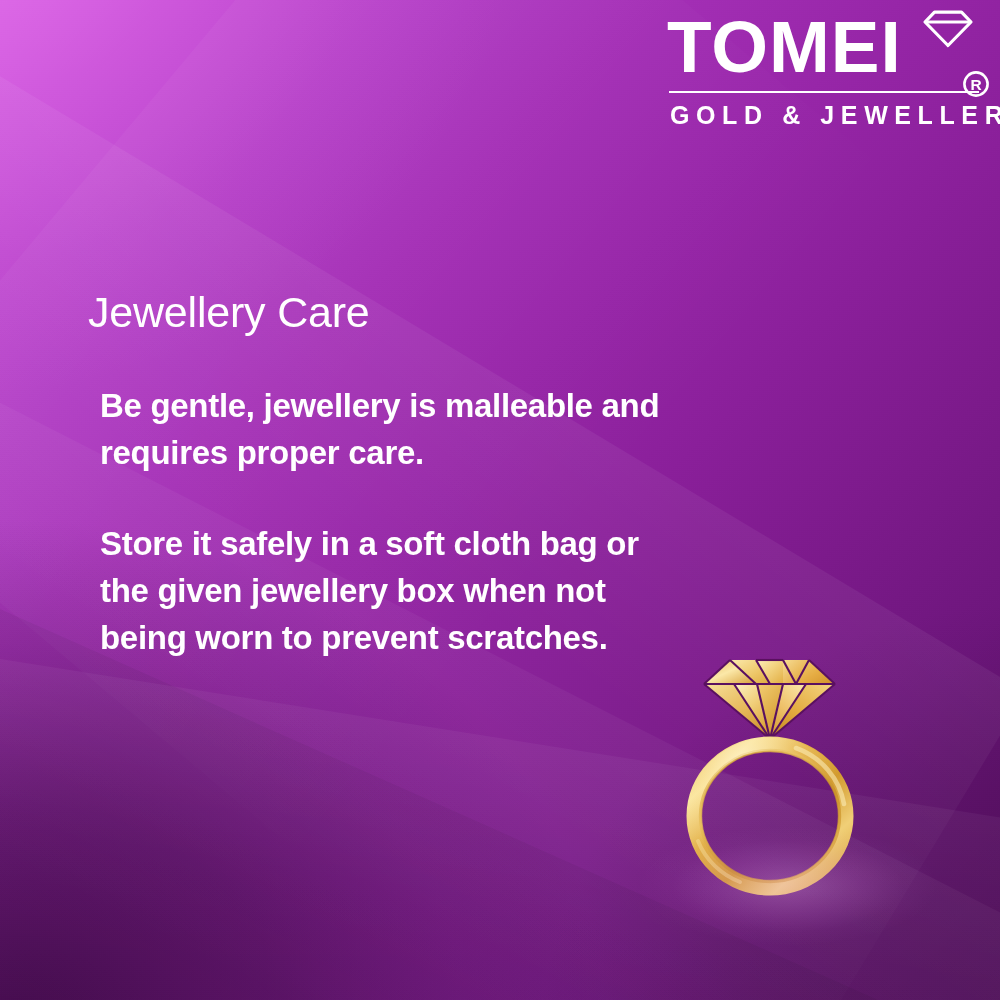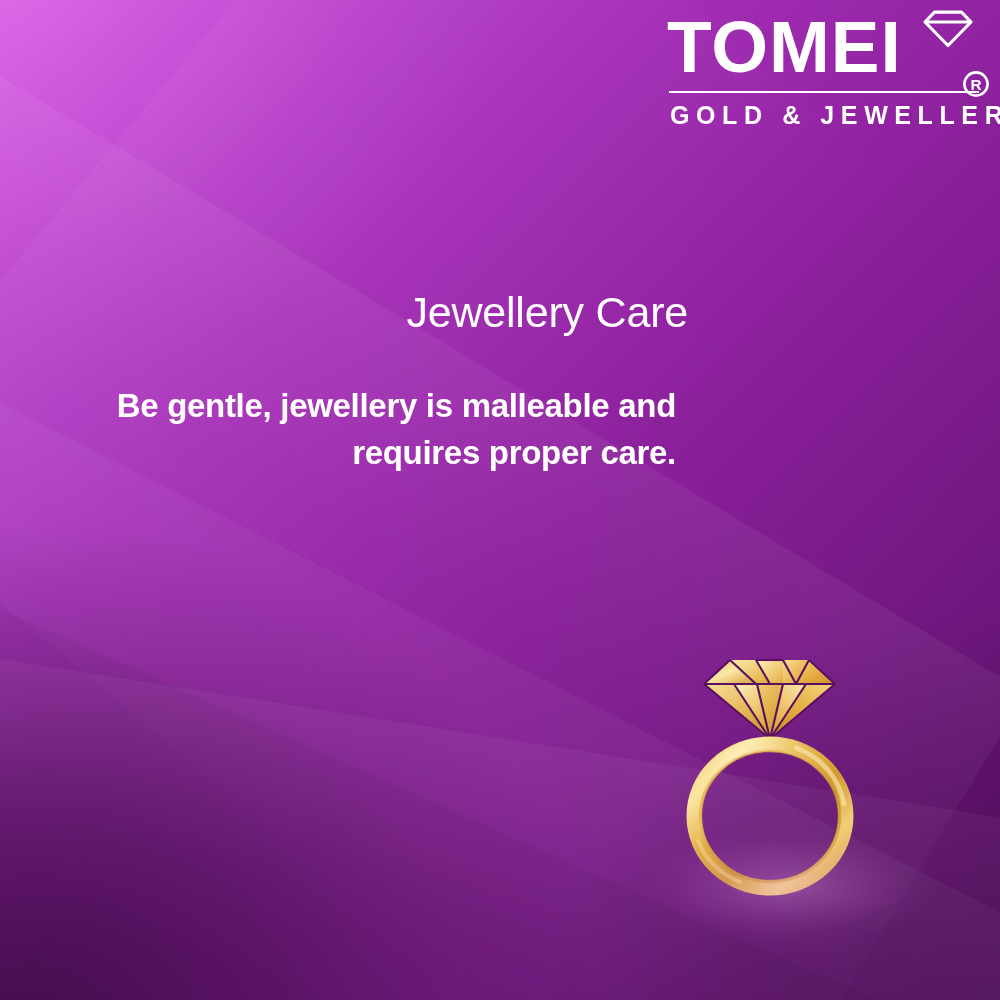--- a/index.html
+++ b/index.html
@@ -182,21 +182,20 @@
     white-space: nowrap;
     font-family: "Liberation Sans", sans-serif;
   }
 
   
   .content {
     position: absolute;
     left: 88px;
     top: 286px;
     width: 600px;
-    text-align: right;
   }
   .headline {
     font-size: 43px;
     font-weight: 400;
     color: #ffffff;
     line-height: 52px;
     letter-spacing: -0.2px;
     margin: 0 0 44px 0;
   }
   .para {
@@ -269,20 +268,21 @@
 
     <div class="logo-rule"></div>
     <div class="logo-tagline">GOLD &amp; JEWELLERY</div>
   </div>
 
   <div class="content">
     <h1 class="headline">Jewellery Care</h1>
 
     <p class="para">Be gentle, jewellery is malleable and requires proper care.</p>
 
+    <p class="para">Store it safely in a soft cloth bag or the given jewellery box when not being worn to prevent scratches.</p>
   </div>
 
   <div class="ring-art">
     <div class="ring-glow"></div>
 
     <svg width="210" height="290" viewBox="0 0 210 290">
       <defs>
 
         <linearGradient id="gCrownL" x1="0" y1="0" x2="1" y2="1">
           <stop offset="0%" stop-color="#e8b955"></stop>

